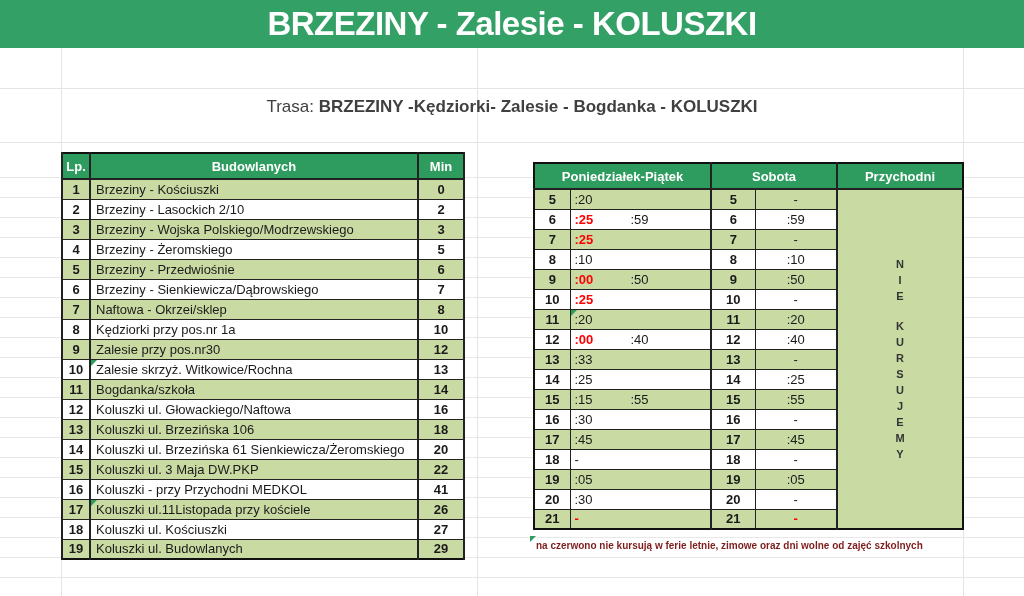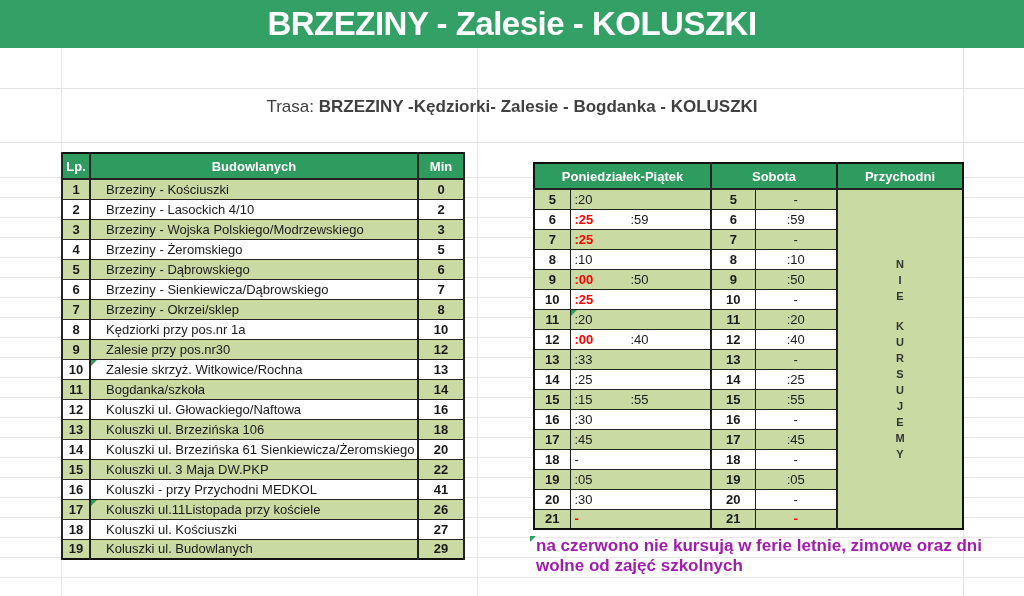--- a/index.html
+++ b/index.html
@@ -38,21 +38,21 @@
   thead tr{height:26px;}
   tbody tr{height:20px;}
   th{background:#2F9C5F; color:#fff; font-weight:bold; text-align:center; font-size:13px;}
   tr.green td{background:#C9DBA3;}
 
   
   #stops{left:61px; top:152px; border:2px solid #111;}
   #stops th, #stops td{border:1px solid #222; border-left-width:2px; border-right-width:2px;}
   #stops thead th{border-bottom-width:2px;}
   .num{font-weight:bold; text-align:center;}
-  .name{text-align:left; padding-left:15px;}
+  .name{text-align:left; padding-left:5px;}
 
   
   #sched{left:533px; top:152px; border:2px solid #111;margin-top:10px;}
   #sched th, #sched td{border:1px solid #222;}
   #sched thead th{border-bottom-width:2px;}
   .hr{font-weight:bold; text-align:center;}
   .thick-r{border-right-width:2px !important;}
   td.wd{text-align:left; padding-left:4px;}
   .wd .time{display:inline-block; width:56px;}
   .red{color:#FF0000; font-weight:bold;}
@@ -65,21 +65,21 @@
   
   .corner{position:relative;}
   .corner::before{
     content:""; position:absolute; top:0; left:0; width:0; height:0; z-index:3;
     border-top:6px solid #2E9E5F; border-right:6px solid transparent;
   }
 
   
   #footnote{
     position:absolute; left:530px; top:536px; width:452px; z-index:2;
-    color:#a21caf; font-weight:bold; font-size:17px; line-height:20px; padding-left:6px;
+    color:#7f1d1d; font-weight:bold; font-size:10px; line-height:20px; padding-left:6px;
   }
 </style>
 </head>
 <body>
 
 <div id="page">
 
   <div id="gridrows"></div>
   <div class="vgrid" style="left:61px"></div>
   <div class="vgrid" style="left:477px"></div>
@@ -107,46 +107,46 @@
       </tr>
     </thead>
     <tbody>
         <tr class="green">
           <td class="num">1</td>
           <td class="name">Brzeziny - Kościuszki</td>
           <td class="num">0</td>
         </tr>
         <tr>
           <td class="num">2</td>
-          <td class="name">Brzeziny - Lasockich 4/10</td>
+          <td class="name">Brzeziny - Lasockich 2/10</td>
           <td class="num">2</td>
         </tr>
         <tr class="green">
           <td class="num">3</td>
           <td class="name">Brzeziny - Wojska Polskiego/Modrzewskiego</td>
           <td class="num">3</td>
         </tr>
         <tr>
           <td class="num">4</td>
           <td class="name">Brzeziny -  Żeromskiego</td>
           <td class="num">5</td>
         </tr>
         <tr class="green">
           <td class="num">5</td>
-          <td class="name">Brzeziny - Dąbrowskiego</td>
+          <td class="name">Brzeziny - Przedwiośnie</td>
           <td class="num">6</td>
         </tr>
         <tr>
           <td class="num">6</td>
           <td class="name">Brzeziny - Sienkiewicza/Dąbrowskiego</td>
           <td class="num">7</td>
         </tr>
         <tr class="green">
           <td class="num">7</td>
-          <td class="name">Brzeziny - Okrzei/sklep</td>
+          <td class="name">Naftowa - Okrzei/sklep</td>
           <td class="num">8</td>
         </tr>
         <tr>
           <td class="num">8</td>
           <td class="name">Kędziorki przy pos.nr 1a</td>
           <td class="num">10</td>
         </tr>
         <tr class="green">
           <td class="num">9</td>
           <td class="name">Zalesie przy pos.nr30</td>

